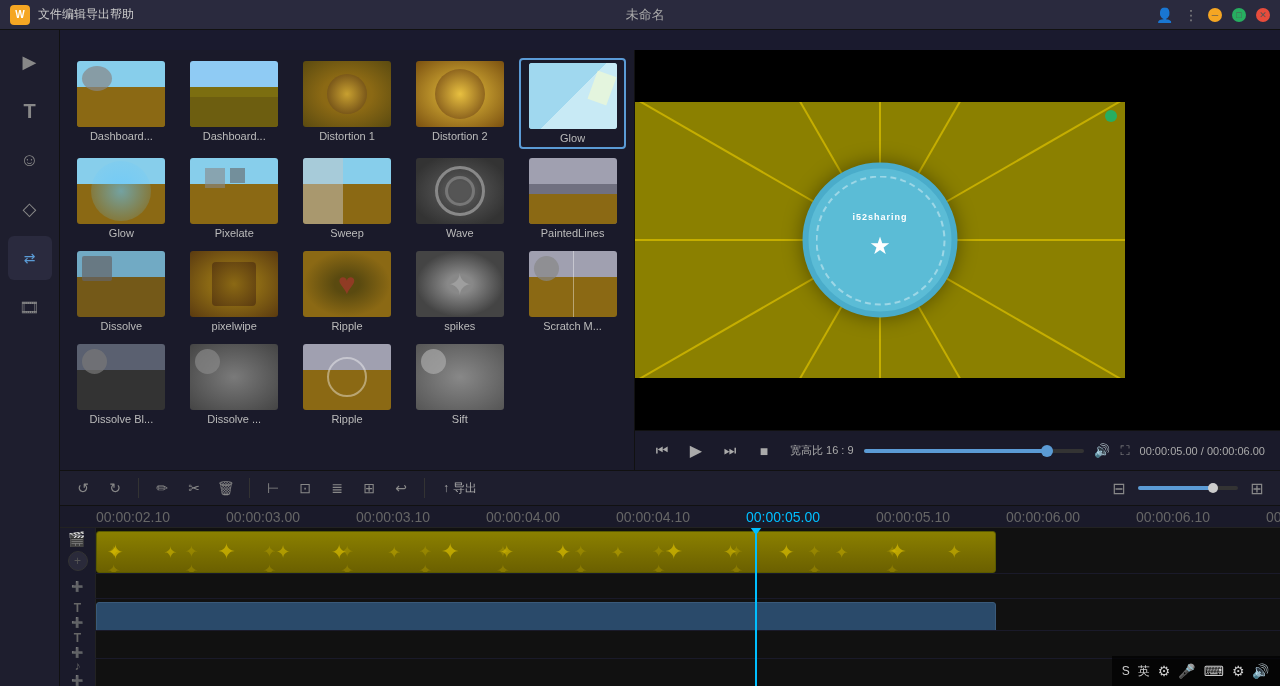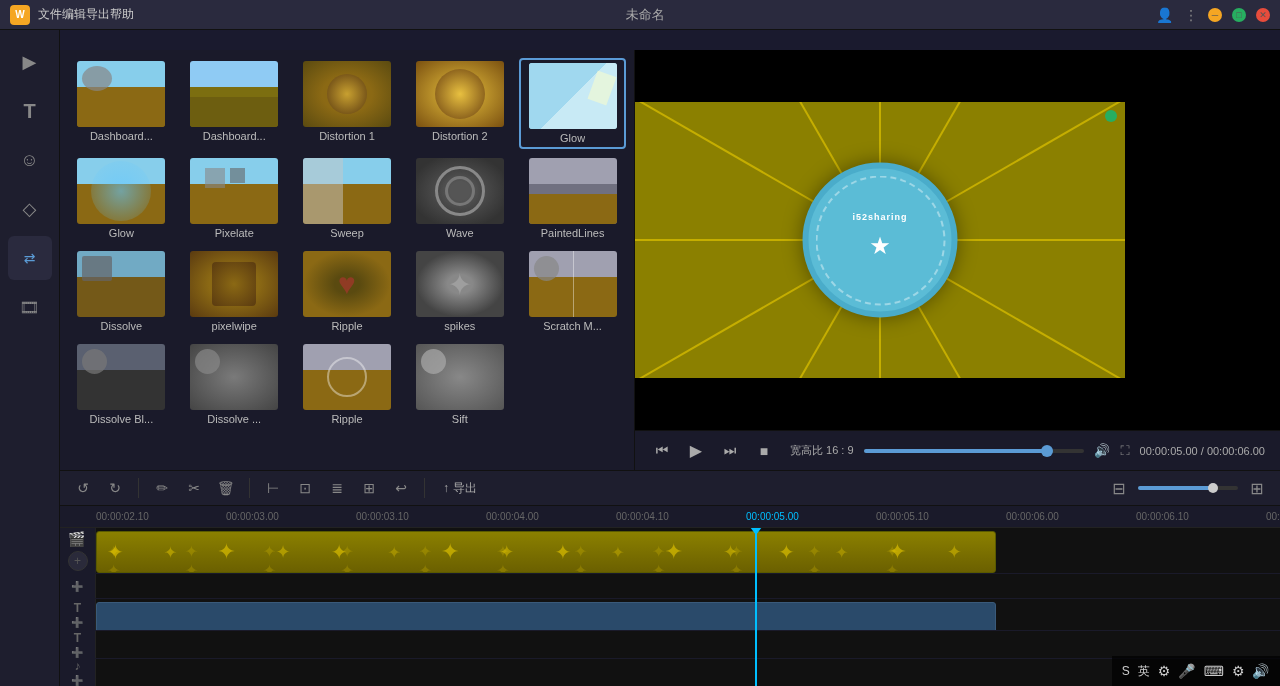--- a/index.html
+++ b/index.html
@@ -254,21 +254,21 @@
       height: 100%;
       position: absolute;
       left: 36px;
     }
     .ruler-mark {
       display: flex;
       flex-direction: column;
       align-items: flex-start;
       min-width: 130px;
     }
-    .ruler-mark-label { font-size: 10px; color: #666; }
+    .ruler-mark-label { font-size: 14px; color: #666; }
 
     #timeline-tracks {
       display: flex;
       flex-direction: column;
       position: relative;
       height: calc(100% - 22px);
       overflow: hidden;
     }
     .track-row {
       display: flex;

